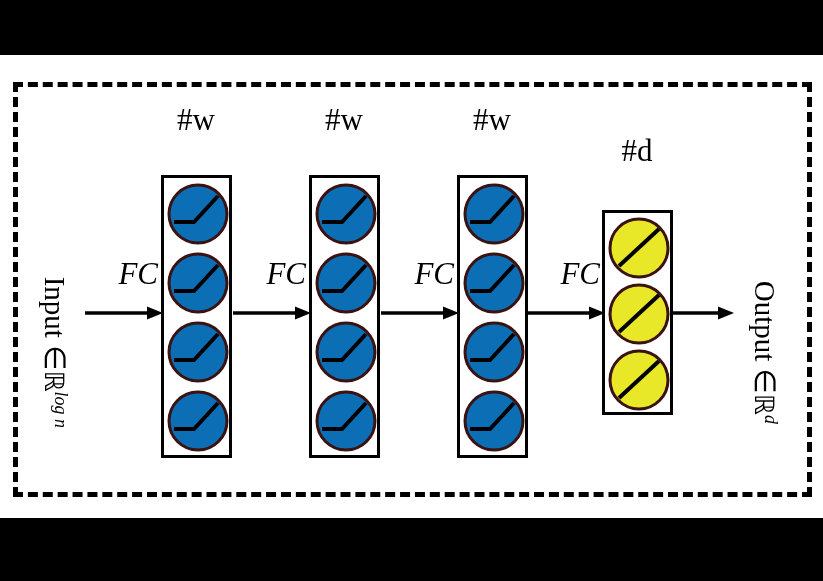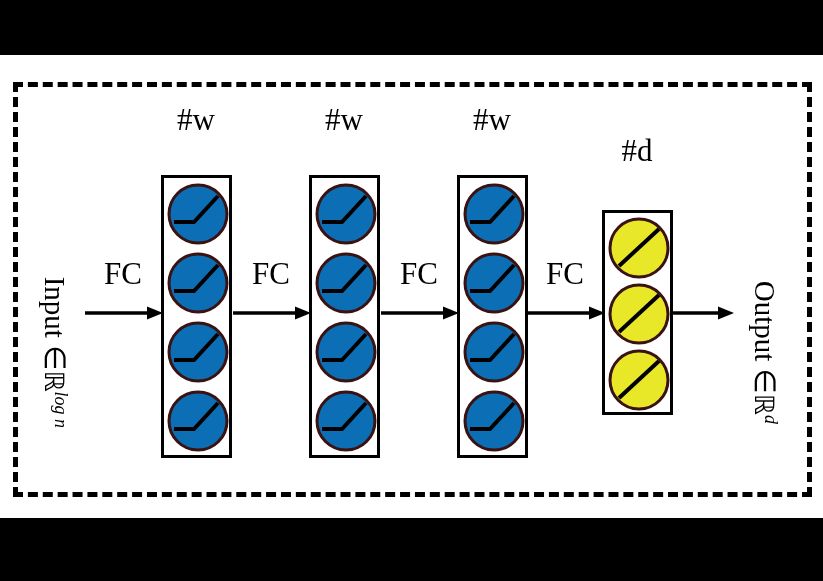--- a/index.html
+++ b/index.html
@@ -56,21 +56,22 @@
   }
 
   
   .fc-label {
     position: absolute;
     font-family: "Liberation Serif", serif;
     font-size: 31px;
     line-height: 1;
     color: #000000;
     white-space: nowrap;
-    text-align: center;
+    text-align: right;
+    font-style: italic;
   }
 
   
   .side-label {
     position: absolute;
     font-family: "Liberation Serif", serif;
     font-size: 29px;
     line-height: 1;
     color: #000000;
     white-space: nowrap;

